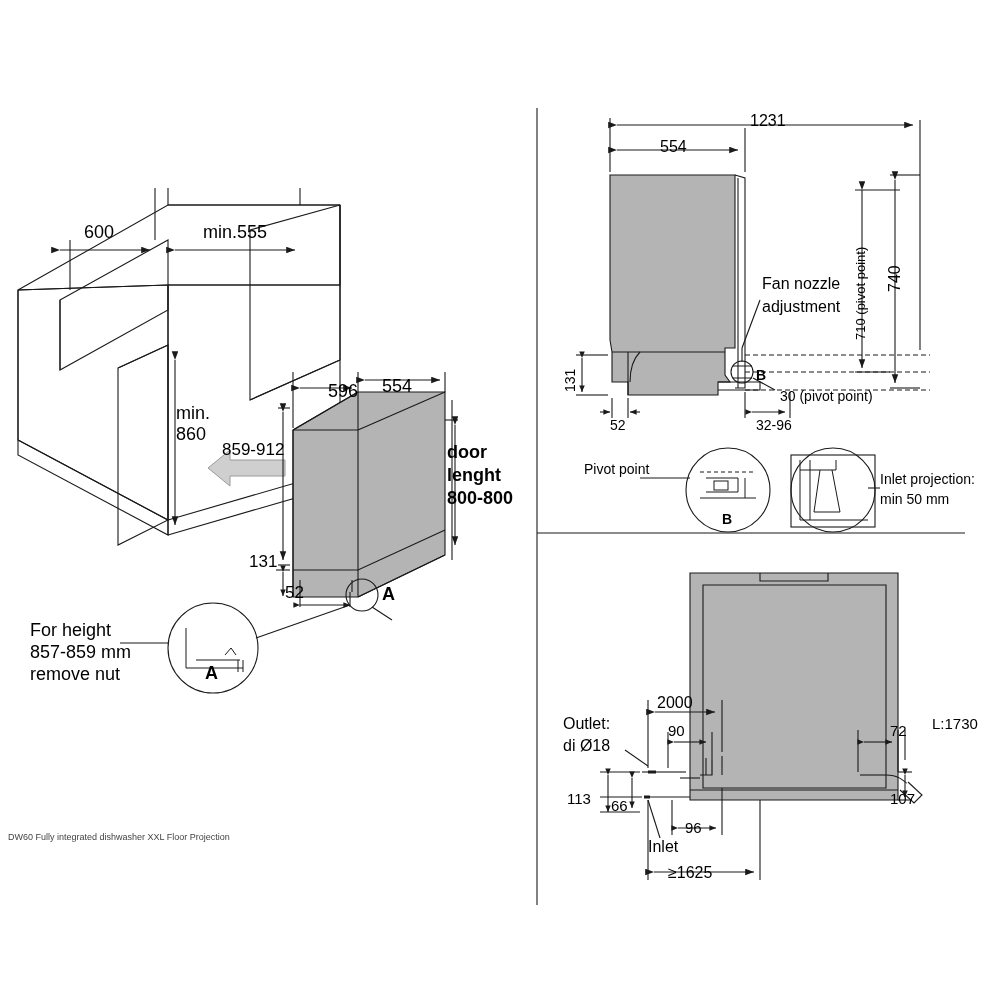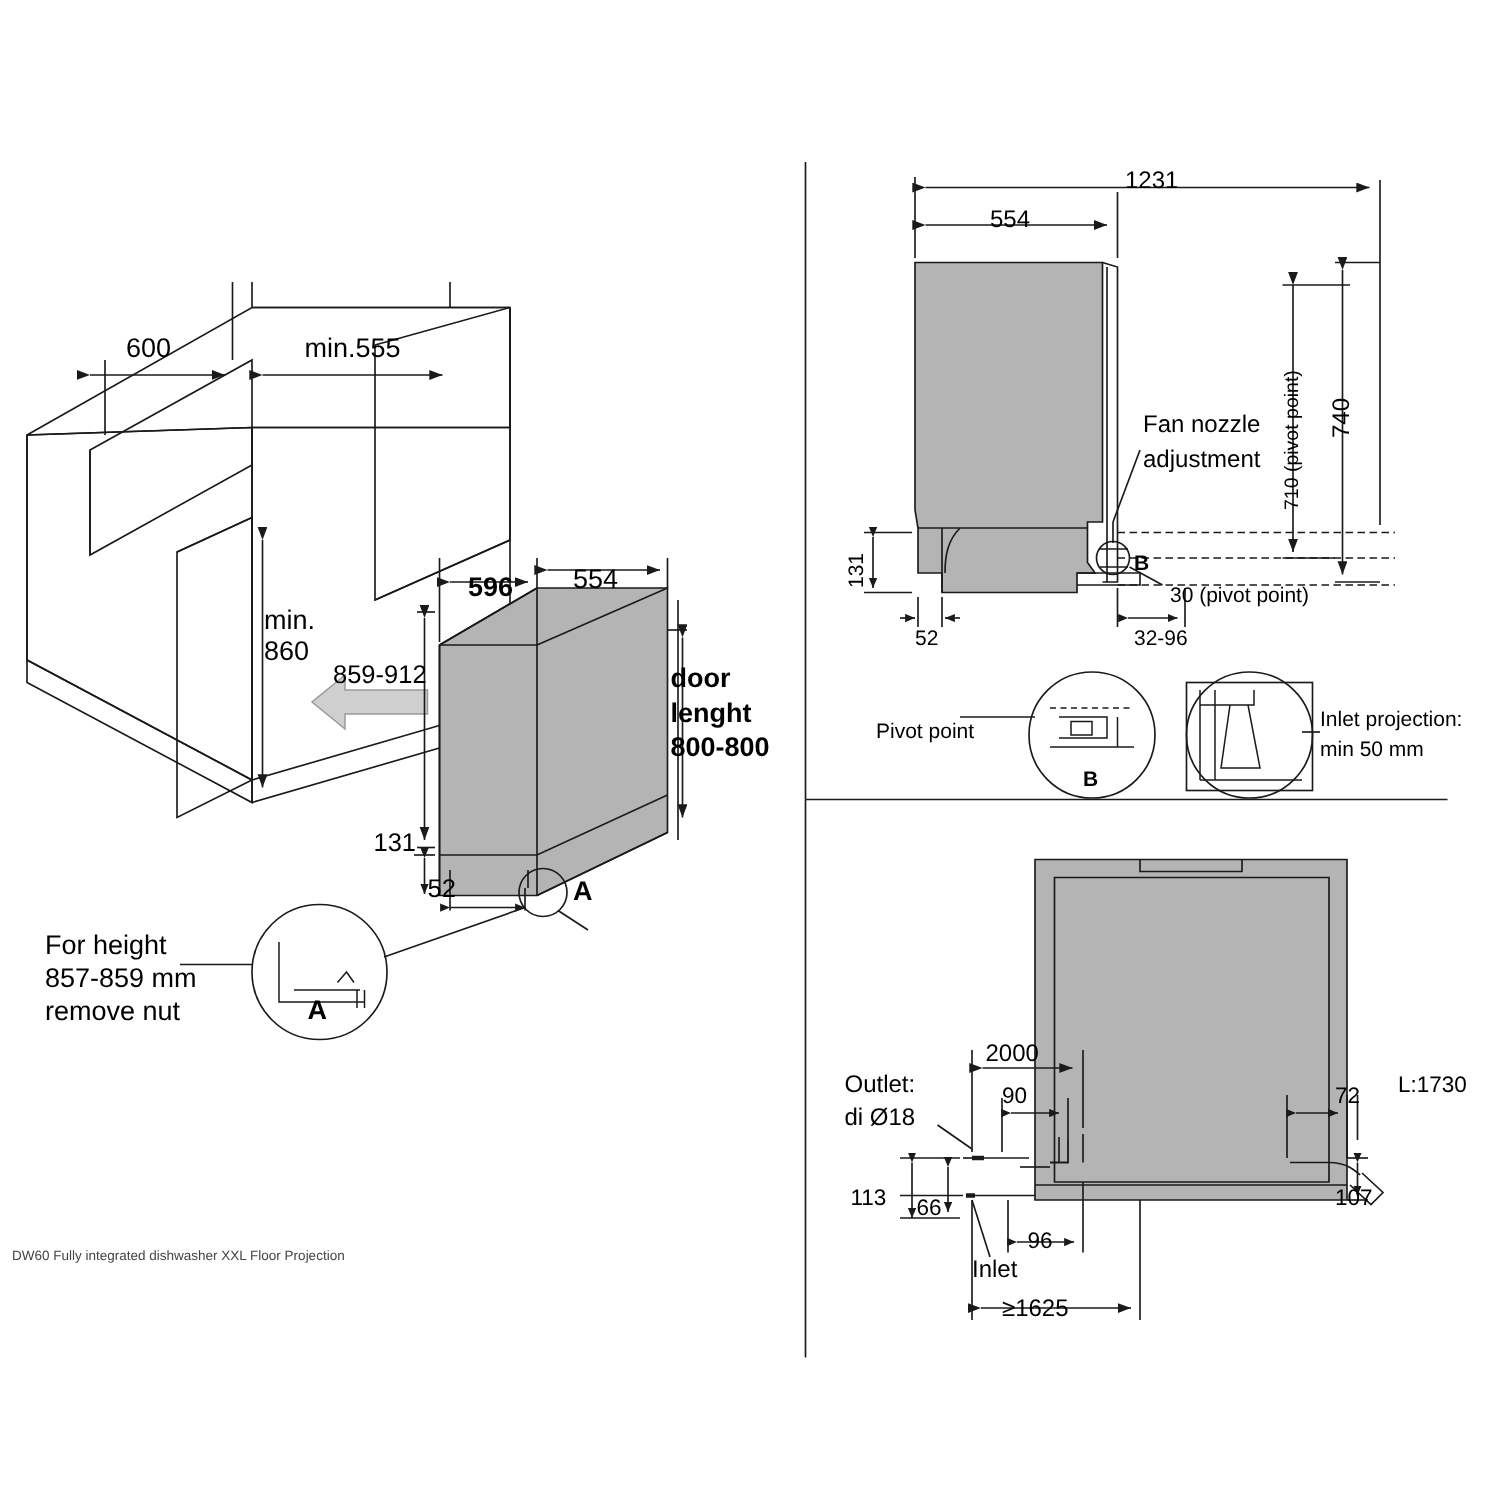--- a/index.html
+++ b/index.html
@@ -276,21 +276,21 @@
 
       <line x1="648" y1="800" x2="660" y2="838"></line>
     </g>
   </svg>
 
   <div class="lbl s18" style="left:84px; top:222px;">600</div>
   <div class="lbl s18" style="left:203px; top:222px;">min.555</div>
   <div class="lbl s18" style="left:176px; top:403px;">min.</div>
   <div class="lbl s18" style="left:176px; top:424px;">860</div>
 
-  <div class="lbl s18" style="left:312px; top:381px;font-weight:bold;">596</div>
+  <div class="lbl s18" style="left:328px; top:381px;">596</div>
   <div class="lbl s18" style="left:382px; top:376px;">554</div>
   <div class="lbl s17" style="left:222px; top:440px;">859-912</div>
   <div class="lbl s17" style="left:249px; top:552px;">131</div>
   <div class="lbl s17" style="left:285px; top:583px;">52</div>
 
   <div class="lbl s18 bold" style="left:447px; top:442px;">door</div>
   <div class="lbl s18 bold" style="left:447px; top:465px;">lenght</div>
   <div class="lbl s18 bold" style="left:447px; top:488px;">800-800</div>
 
   <div class="lbl s18 bold" style="left:382px; top:584px;">A</div>
@@ -305,21 +305,21 @@
   <div class="lbl s16 vert" style="left:886px; top:292px;">740</div>
   <div class="lbl s13 vert" style="left:854px; top:340px;">710 (pivot point)</div>
   <div class="lbl s14 vert" style="left:563px; top:392px;">131</div>
   <div class="lbl s14" style="left:610px; top:418px;">52</div>
   <div class="lbl s14" style="left:756px; top:418px;">32-96</div>
   <div class="lbl s14" style="left:780px; top:389px;">30 (pivot point)</div>
   <div class="lbl s16" style="left:762px; top:275px;">Fan nozzle</div>
   <div class="lbl s16" style="left:762px; top:298px;">adjustment</div>
   <div class="lbl s14 bold" style="left:756px; top:368px;">B</div>
 
-  <div class="lbl s14" style="left:584px; top:480px;">Pivot point</div>
+  <div class="lbl s14" style="left:584px; top:462px;">Pivot point</div>
   <div class="lbl s14 bold" style="left:722px; top:512px;">B</div>
   <div class="lbl s14" style="left:880px; top:472px;">Inlet projection:</div>
   <div class="lbl s14" style="left:880px; top:492px;">min 50 mm</div>
 
   <div class="lbl s16" style="left:657px; top:694px;">2000</div>
   <div class="lbl s15" style="left:668px; top:723px;">90</div>
   <div class="lbl s15" style="left:890px; top:723px;">72</div>
   <div class="lbl s15" style="left:932px; top:716px;">L:1730</div>
   <div class="lbl s15" style="left:890px; top:791px;">107</div>
   <div class="lbl s15" style="left:567px; top:791px;">113</div>

